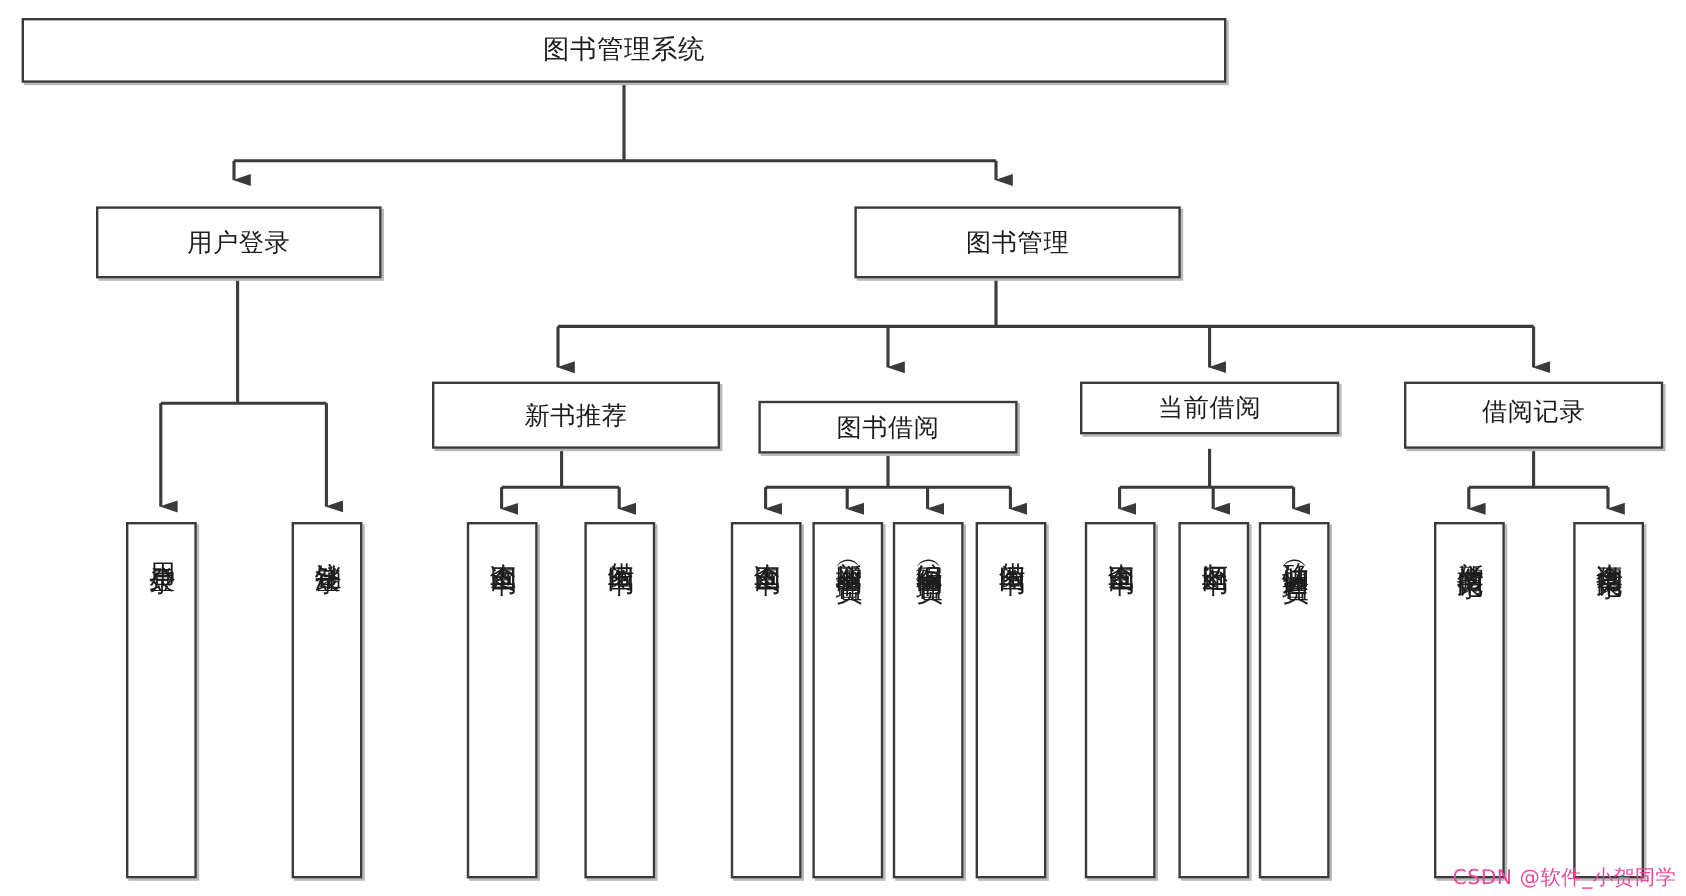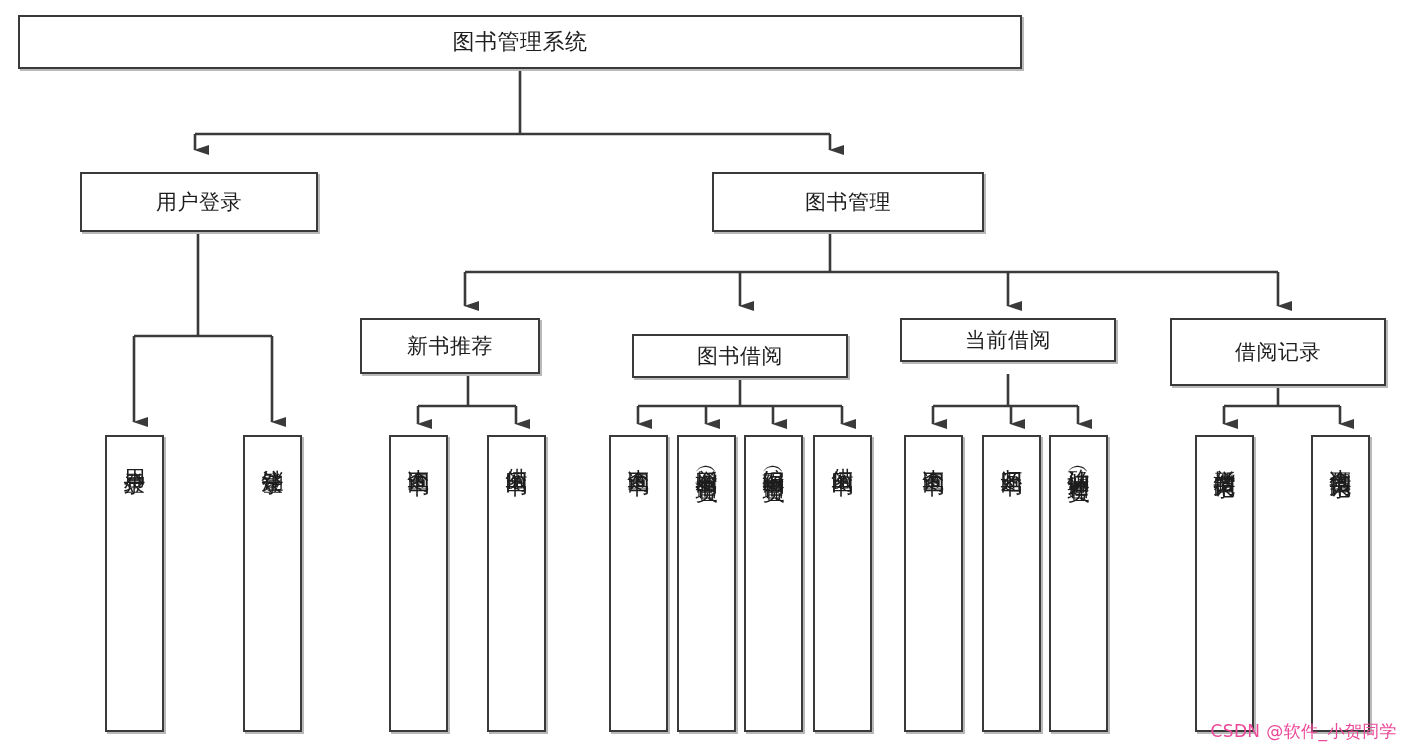--- a/index.html
+++ b/index.html
@@ -136,30 +136,30 @@
     <span class="node-label">图书管理系统</span>
   </div>
 
   <div class="node horizontal" style="left:80px; top:172px; width:238px; height:60px;">
     <span class="node-label">用户登录</span>
   </div>
   <div class="node horizontal" style="left:712px; top:172px; width:272px; height:60px;">
     <span class="node-label">图书管理</span>
   </div>
 
-  <div class="node horizontal" style="left:360px; top:318px; width:180px; height:56px;">
+  <div class="node horizontal" style="left:360px; top:318px; width:240px; height:56px;">
     <span class="node-label">新书推荐</span>
   </div>
   <div class="node horizontal" style="left:632px; top:334px; width:216px; height:44px;">
     <span class="node-label">图书借阅</span>
   </div>
   <div class="node horizontal" style="left:900px; top:318px; width:216px; height:44px;">
     <span class="node-label">当前借阅</span>
   </div>
-  <div class="node horizontal" style="left:1170px; top:318px; width:216px; height:68px;">
+  <div class="node horizontal" style="left:1170px; top:318px; width:216px; height:56px;font-family:Liberation Mono, monospace;">
     <span class="node-label">借阅记录</span>
   </div>
 
   <div class="node vertical" style="left:105px; top:435px; width:59px; height:297px;">
     <span class="node-label">用户登录</span>
   </div>
   <div class="node vertical" style="left:243px; top:435px; width:59px; height:297px;">
     <span class="node-label">注销登录</span>
   </div>
 

